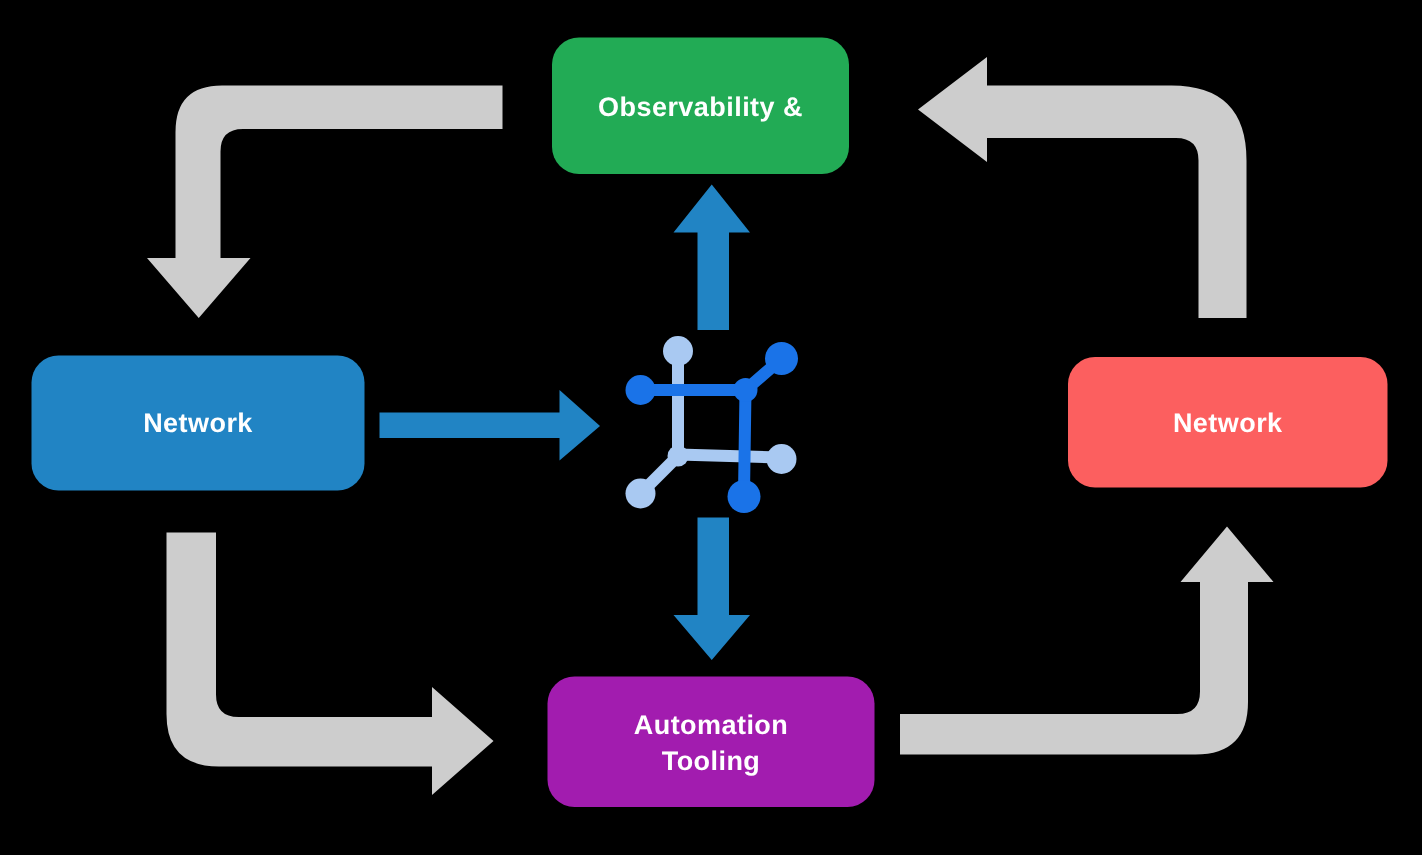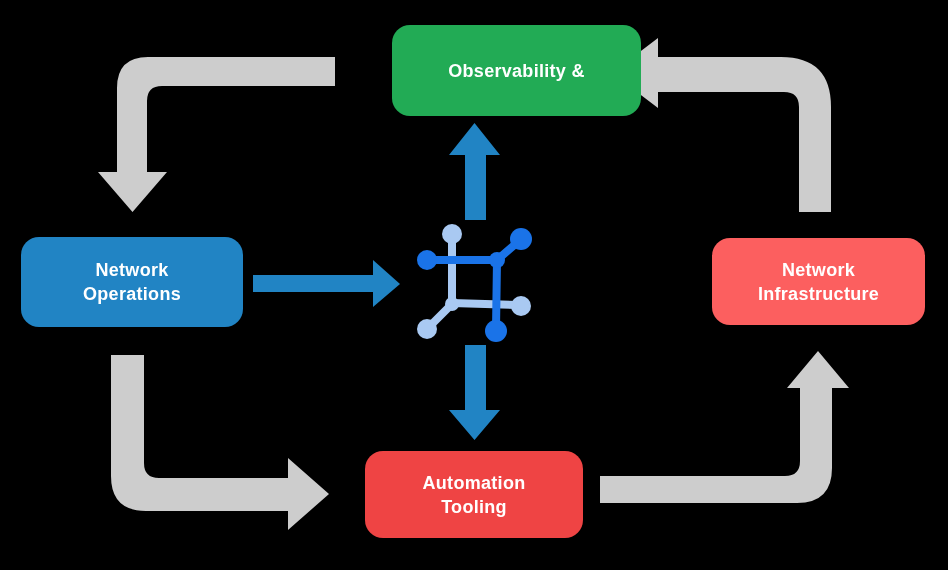--- a/index.html
+++ b/index.html
@@ -23,21 +23,21 @@
     flex-direction: column;
     align-items: center;
     justify-content: center;
     text-align: center;
     color: #ffffff;
     font-size: 18px;
     font-weight: 600;
     letter-spacing: 0.3px;
     line-height: 24px;
   }
-  .node-observability   { left: 368px; top: 25px;  width: 249px; height: 91px; margin-left: 24px; }
+  .node-observability   { left: 368px; top: 25px;  width: 198px; height: 91px; }
   .node-operations      { left: 21px;  top: 237px; width: 222px; height: 90px; }
   .node-infrastructure  { left: 712px; top: 238px; width: 213px; height: 87px; }
   .node-automation      { left: 365px; top: 451px; width: 218px; height: 87px; }
 </style>
 </head>
 <body>
 
 <div class="canvas" style="background-color: rgb(0, 0, 0);">
 
   <svg class="arrow-layer" viewBox="0 0 948 570">
@@ -78,26 +78,24 @@
       </g>
     </g>
   </svg>
 
   <div class="node node-observability" style="background-color: rgb(34, 171, 85);">
     <span>Observability &amp;</span>
   </div>
 
   <div class="node node-operations" style="background-color: rgb(33, 132, 196);">
     <span>Network</span>
-    <span>Operations</span>
   </div>
 
   <div class="node node-infrastructure" style="background-color: rgb(252, 95, 95);">
     <span>Network</span>
-    <span>Infrastructure</span>
   </div>
 
-  <div class="node node-automation" style="background-color: #ef4444;">
+  <div class="node node-automation" style="background-color: #a21caf;">
     <span>Automation</span>
     <span>Tooling</span>
   </div>
 
 </div>
 
 </body></html>

